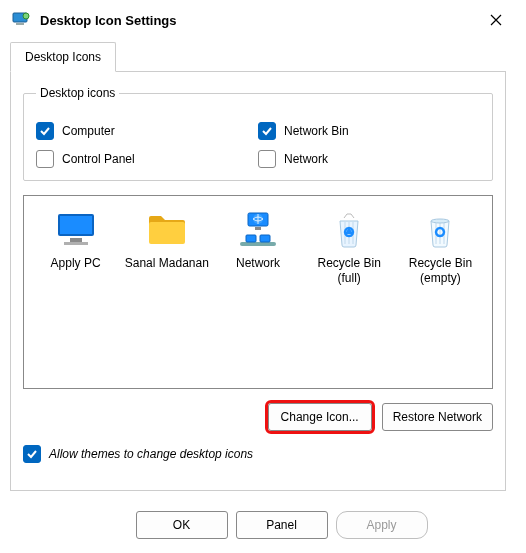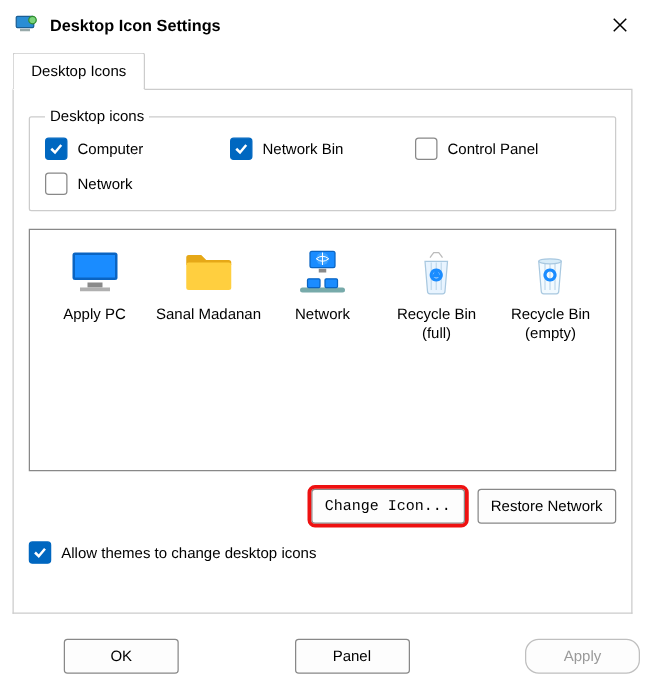--- a/index.html
+++ b/index.html
@@ -7,35 +7,35 @@
   .window { width: 526px; height: 553px; background: #fff; display: flex; flex-direction: column; }
   .titlebar { height: 40px; display: flex; align-items: center; padding: 0 12px; font-weight: bold; }
   .titlebar .title { margin-left: 10px; font-size: 13px; color: #000; }
   .close { margin-left: auto; width: 36px; height: 36px; display: flex; align-items: center; justify-content: center; cursor: pointer; }
   .content { padding: 2px 20px 8px 10px; flex: 1; display: flex; flex-direction: column; }
   .tabstrip { display: flex; border-bottom: 1px solid #ccc; }
   .tab { padding: 7px 14px 7px 14px; border: 1px solid #ccc; border-bottom: 1px solid #fff; margin-bottom: -1px; background: #fff; border-radius: 2px 2px 0 0; cursor: pointer; }
   .tabpanel { border: 1px solid #ccc; border-top: none; padding: 14px 12px 10px 12px; flex: 1; display: flex; flex-direction: column; }
   fieldset { border: 1px solid #ccc; border-radius: 2px; padding: 10px 12px 12px 12px; margin: 0; }
   legend { padding: 0 4px; color: #000; }
-  .checkgrid { display: grid; grid-template-columns: 1fr 1fr 1fr; row-gap: 10px; margin-top: 0; }
+  .checkgrid { display: grid; grid-template-columns: 1fr 1fr; row-gap: 10px; margin-top: 12px; }
   .chk { display: flex; align-items: center; gap: 8px; cursor: pointer; }
   .box { width: 18px; height: 18px; border: 1px solid #888; border-radius: 3px; background: #fff; display: flex; align-items: center; justify-content: center; }
   .box.checked { background: #0067c0; border-color: #0067c0; }
   .box.checked svg { display: block; }
   .box svg { display: none; }
   .preview { margin-top: 14px; border: 1px solid #888; height: 194px; padding: 12px 8px 4px 8px; display: flex; gap: 4px; align-items: flex-start; }
   .item { width: 90px; text-align: center; cursor: pointer; }
   .item .ic { height: 42px; display: flex; align-items: flex-end; justify-content: center; }
   .item .lbl { margin-top: 6px; font-size: 12px; color: #000; line-height: 1.25; }
   .btnrow { display: flex; gap: 10px; justify-content: flex-end; margin-top: 14px; }
   .btn { min-width: 104px; height: 28px; border: 1px solid #888; background: #fdfdfd; border-radius: 3px; cursor: pointer; padding: 0 10px; }
-  .highlight { outline: 3px solid #e11; outline-offset: 0; font-family: Liberation Mono, monospace; }
-  .allow { margin-top: 14px; display: flex; align-items: center; gap: 8px; }
-  .footer { padding: 12px 14px 14px 14px; display: flex; gap: 8px; justify-content: space-between; border-top: none; margin-left: 37px; }
+  .highlight { outline: 3px solid #e11; outline-offset: 0; }
+  .allow { margin-top: 14px; display: flex; align-items: center; gap: 8px; font-style: italic; }
+  .footer { padding: 12px 14px 14px 14px; display: flex; gap: 8px; justify-content: center; border-top: none; margin-left: 37px; }
   .footer .btn { min-width: 92px; }
   .btn.disabled { color: #9a9a9a; border-color: #bfbfbf; cursor: default; border-radius: 11px; }
 </style>
 </head>
 <body>
 
 <div class="window">
   <div class="titlebar">
     <span>
       <svg width="18" height="18" viewBox="0 0 18 18">

